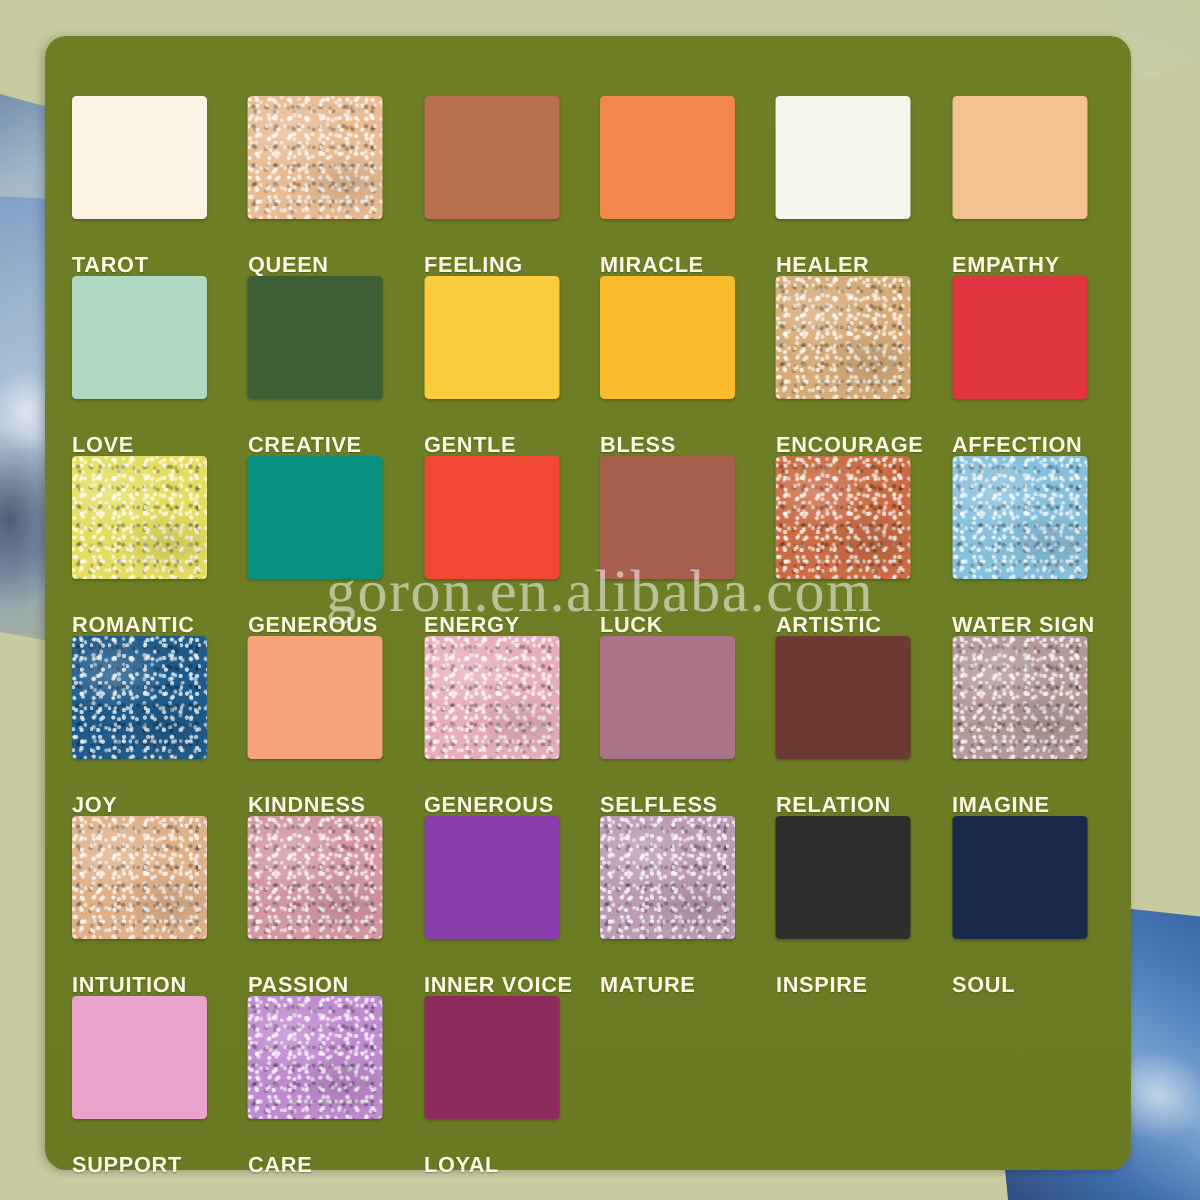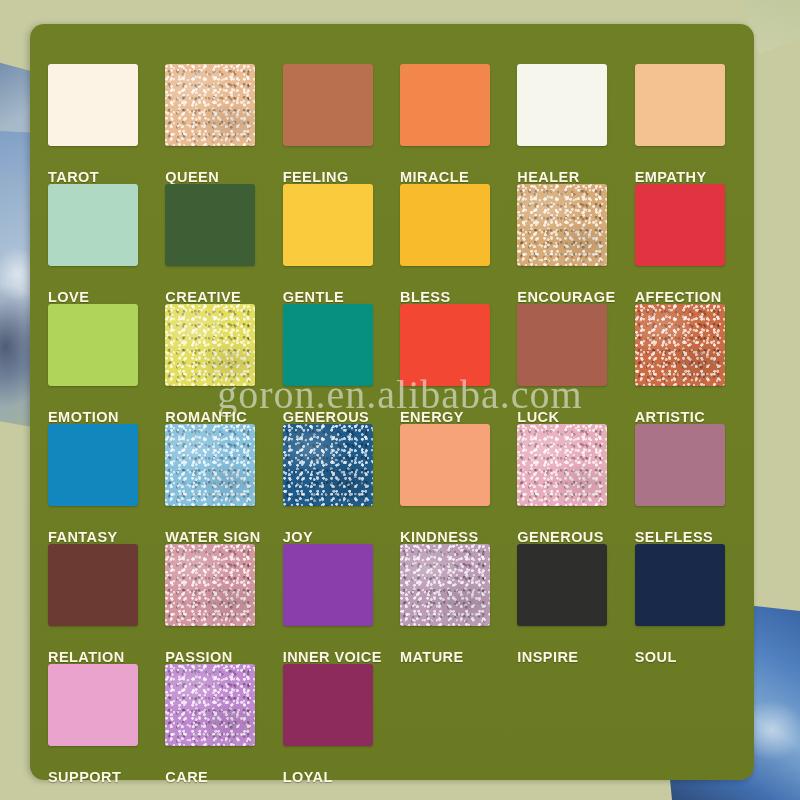--- a/index.html
+++ b/index.html
@@ -216,48 +216,40 @@
         </div>
         <div class="cell">
           <div class="swatch shimmer" style="background-color: rgb(215, 171, 120);"></div>
           <div class="label">ENCOURAGE</div>
         </div>
         <div class="cell">
           <div class="swatch" style="background-color: rgb(224, 52, 64);"></div>
           <div class="label">AFFECTION</div>
         </div>
         <div class="cell">
-          <div class="swatch" style="background-color: rgb(175, 212, 89);"></div>
-          <div class="label">EMOTION</div>
-        </div>
-        <div class="cell">
           <div class="swatch shimmer" style="background-color: rgb(227, 222, 96);"></div>
           <div class="label">ROMANTIC</div>
         </div>
         <div class="cell">
           <div class="swatch" style="background-color: rgb(5, 144, 127);"></div>
           <div class="label">GENEROUS</div>
         </div>
         <div class="cell">
           <div class="swatch" style="background-color: rgb(242, 71, 51);"></div>
           <div class="label">ENERGY</div>
         </div>
         <div class="cell">
           <div class="swatch" style="background-color: rgb(168, 95, 78);"></div>
           <div class="label">LUCK</div>
         </div>
         <div class="cell">
           <div class="swatch shimmer" style="background-color: rgb(203, 108, 68);"></div>
           <div class="label">ARTISTIC</div>
         </div>
         <div class="cell">
-          <div class="swatch" style="background-color: rgb(17, 135, 189);"></div>
-          <div class="label">FANTASY</div>
-        </div>
-        <div class="cell">
           <div class="swatch shimmer" style="background-color: rgb(134, 192, 221);"></div>
           <div class="label">WATER SIGN</div>
         </div>
         <div class="cell">
           <div class="swatch shimmer" style="background-color: rgb(31, 91, 138);"></div>
           <div class="label">JOY</div>
         </div>
         <div class="cell">
           <div class="swatch" style="background-color: rgb(246, 163, 122);"></div>
           <div class="label">KINDNESS</div>
@@ -268,20 +260,28 @@
         </div>
         <div class="cell">
           <div class="swatch" style="background-color: rgb(171, 115, 135);"></div>
           <div class="label">SELFLESS</div>
         </div>
         <div class="cell">
           <div class="swatch" style="background-color: rgb(107, 58, 50);"></div>
           <div class="label">RELATION</div>
         </div>
         <div class="cell">
+          <div class="swatch shimmer" style="background-color: rgb(179, 154, 152);"></div>
+          <div class="label">IMAGINE</div>
+        </div>
+        <div class="cell">
+          <div class="swatch shimmer" style="background-color: rgb(224, 177, 137);"></div>
+          <div class="label">INTUITION</div>
+        </div>
+        <div class="cell">
           <div class="swatch shimmer" style="background-color: rgb(211, 151, 162);"></div>
           <div class="label">PASSION</div>
         </div>
         <div class="cell">
           <div class="swatch" style="background-color: rgb(138, 62, 171);"></div>
           <div class="label">INNER VOICE</div>
         </div>
         <div class="cell">
           <div class="swatch shimmer" style="background-color: rgb(187, 155, 181);"></div>
           <div class="label">MATURE</div>

